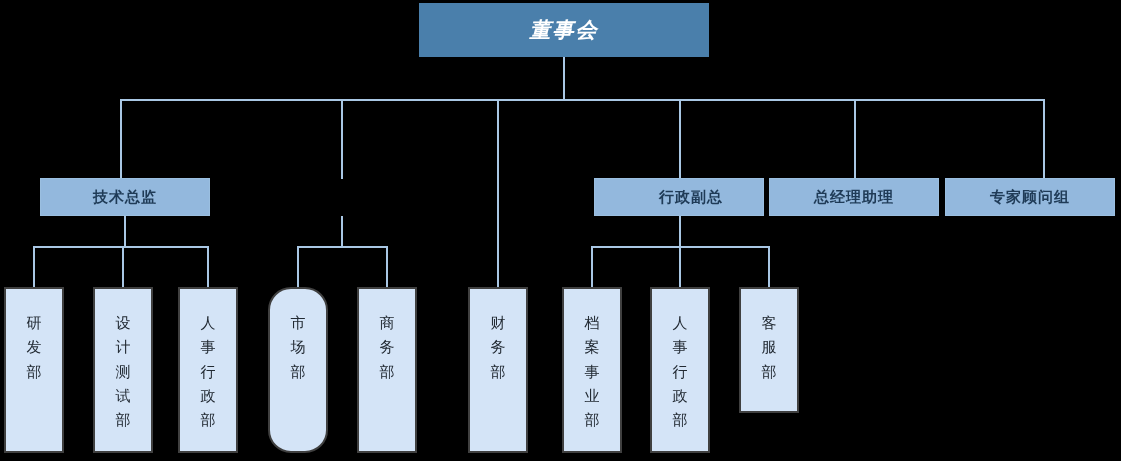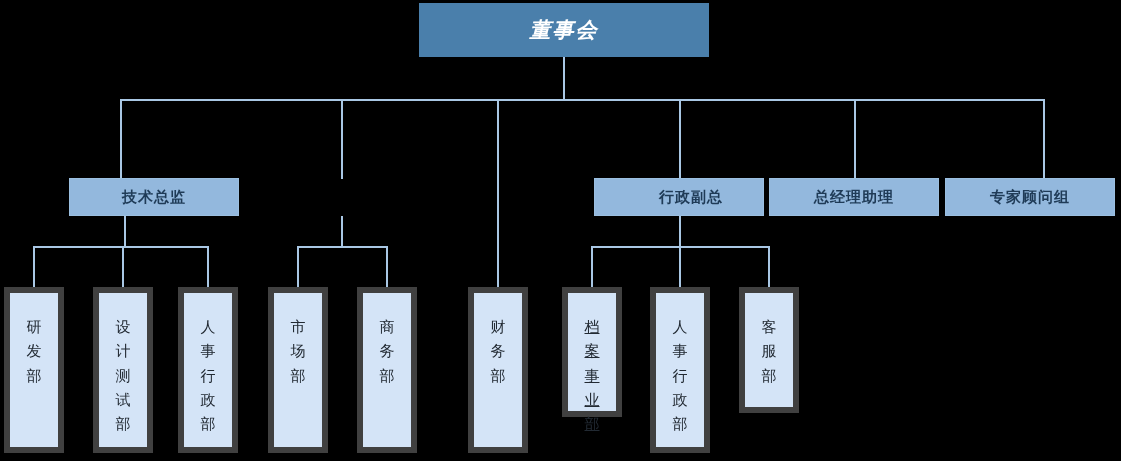--- a/index.html
+++ b/index.html
@@ -47,21 +47,21 @@
     background: #93b8dd;
     border: 1px solid #9bbfe0;
     color: #1f3b57;
     font-weight: bold;
     font-size: 15px;
     letter-spacing: 1px;
   }
 
   .node.leaf {
     background: #d4e4f7;
-    border: 6px solid #404040;
+    border: 2px solid #404040;
     color: #222a33;
     font-size: 15px;
     align-items: flex-start;
     padding-top: 22px;
   }
   .node.leaf .vtext {
     display: block;
     line-height: 1.62;
     letter-spacing: 0px;
     width: 1em;
@@ -81,21 +81,21 @@
   <div class="line v" style="left:563px; top:57px; height:43px;"></div>
   <div class="line h" style="left:120px; top:99px; width:924px;"></div>
 
   <div class="line v" style="left:120px; top:99px; height:80px;"></div>
   <div class="line v" style="left:341px; top:99px; height:80px;"></div>
   <div class="line v" style="left:497px; top:99px; height:189px;"></div>
   <div class="line v" style="left:679px; top:99px; height:80px;"></div>
   <div class="line v" style="left:854px; top:99px; height:80px;"></div>
   <div class="line v" style="left:1043px; top:99px; height:80px;"></div>
 
-  <div class="node mid" style="left:40px; top:178px; width:170px; height:38px;margin-left:29px;">
+  <div class="node mid" style="left:40px; top:178px; width:170px; height:38px;">
     <span>技术总监</span>
   </div>
   <div class="node mid" style="left:594px; top:178px; width:170px; height:38px;padding-left:24px;">
     <span>行政副总</span>
   </div>
   <div class="node mid" style="left:769px; top:178px; width:170px; height:38px;">
     <span>总经理助理</span>
   </div>
   <div class="node mid" style="left:945px; top:178px; width:170px; height:38px;">
     <span>专家顾问组</span>
@@ -120,30 +120,30 @@
 
   <div class="node leaf" style="left:4px; top:287px; width:60px; height:166px;">
     <span class="vtext">研发部</span>
   </div>
   <div class="node leaf" style="left:93px; top:287px; width:60px; height:166px;">
     <span class="vtext">设计测试部</span>
   </div>
   <div class="node leaf" style="left:178px; top:287px; width:60px; height:166px;">
     <span class="vtext">人事行政部</span>
   </div>
-  <div class="node leaf" style="left:268px; top:287px; width:60px; height:166px;">
+  <div class="node leaf" style="left:268px; top:287px; width:60px; height:166px;border-radius:23px;">
     <span class="vtext">市场部</span>
   </div>
   <div class="node leaf" style="left:357px; top:287px; width:60px; height:166px;">
     <span class="vtext">商务部</span>
   </div>
   <div class="node leaf" style="left:468px; top:287px; width:60px; height:166px;">
     <span class="vtext">财务部</span>
   </div>
-  <div class="node leaf" style="left:562px; top:287px; width:60px; height:130px;text-decoration:underline;">
+  <div class="node leaf" style="left:562px; top:287px; width:60px; height:166px;">
     <span class="vtext">档案事业部</span>
   </div>
   <div class="node leaf" style="left:650px; top:287px; width:60px; height:166px;">
     <span class="vtext">人事行政部</span>
   </div>
   <div class="node leaf" style="left:739px; top:287px; width:60px; height:126px;">
     <span class="vtext">客服部</span>
   </div>
 
 </div>

